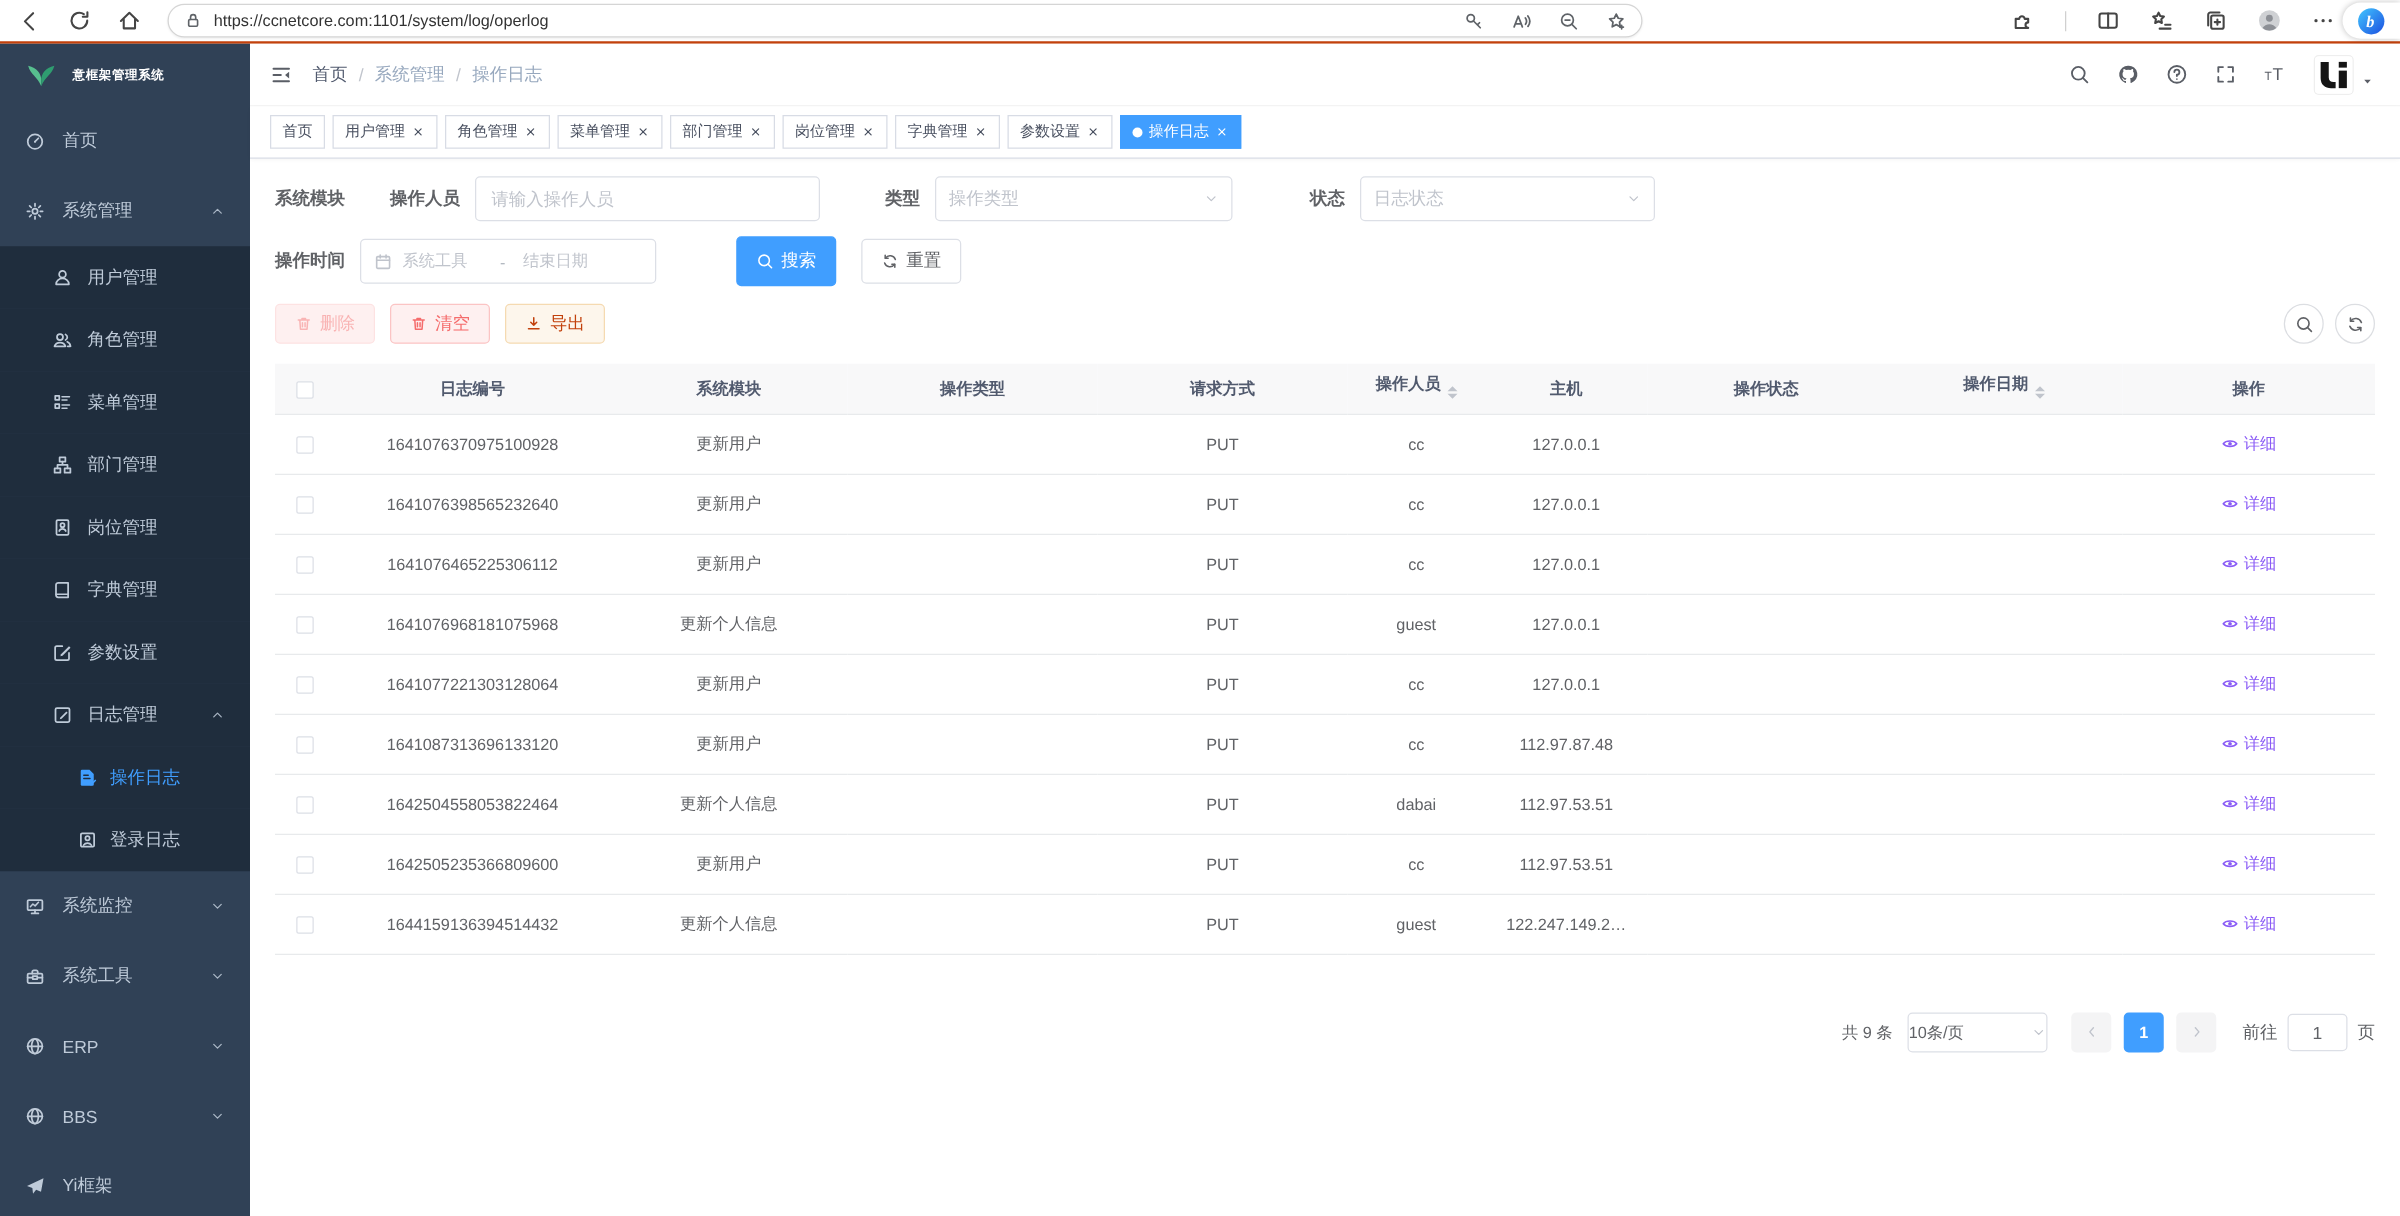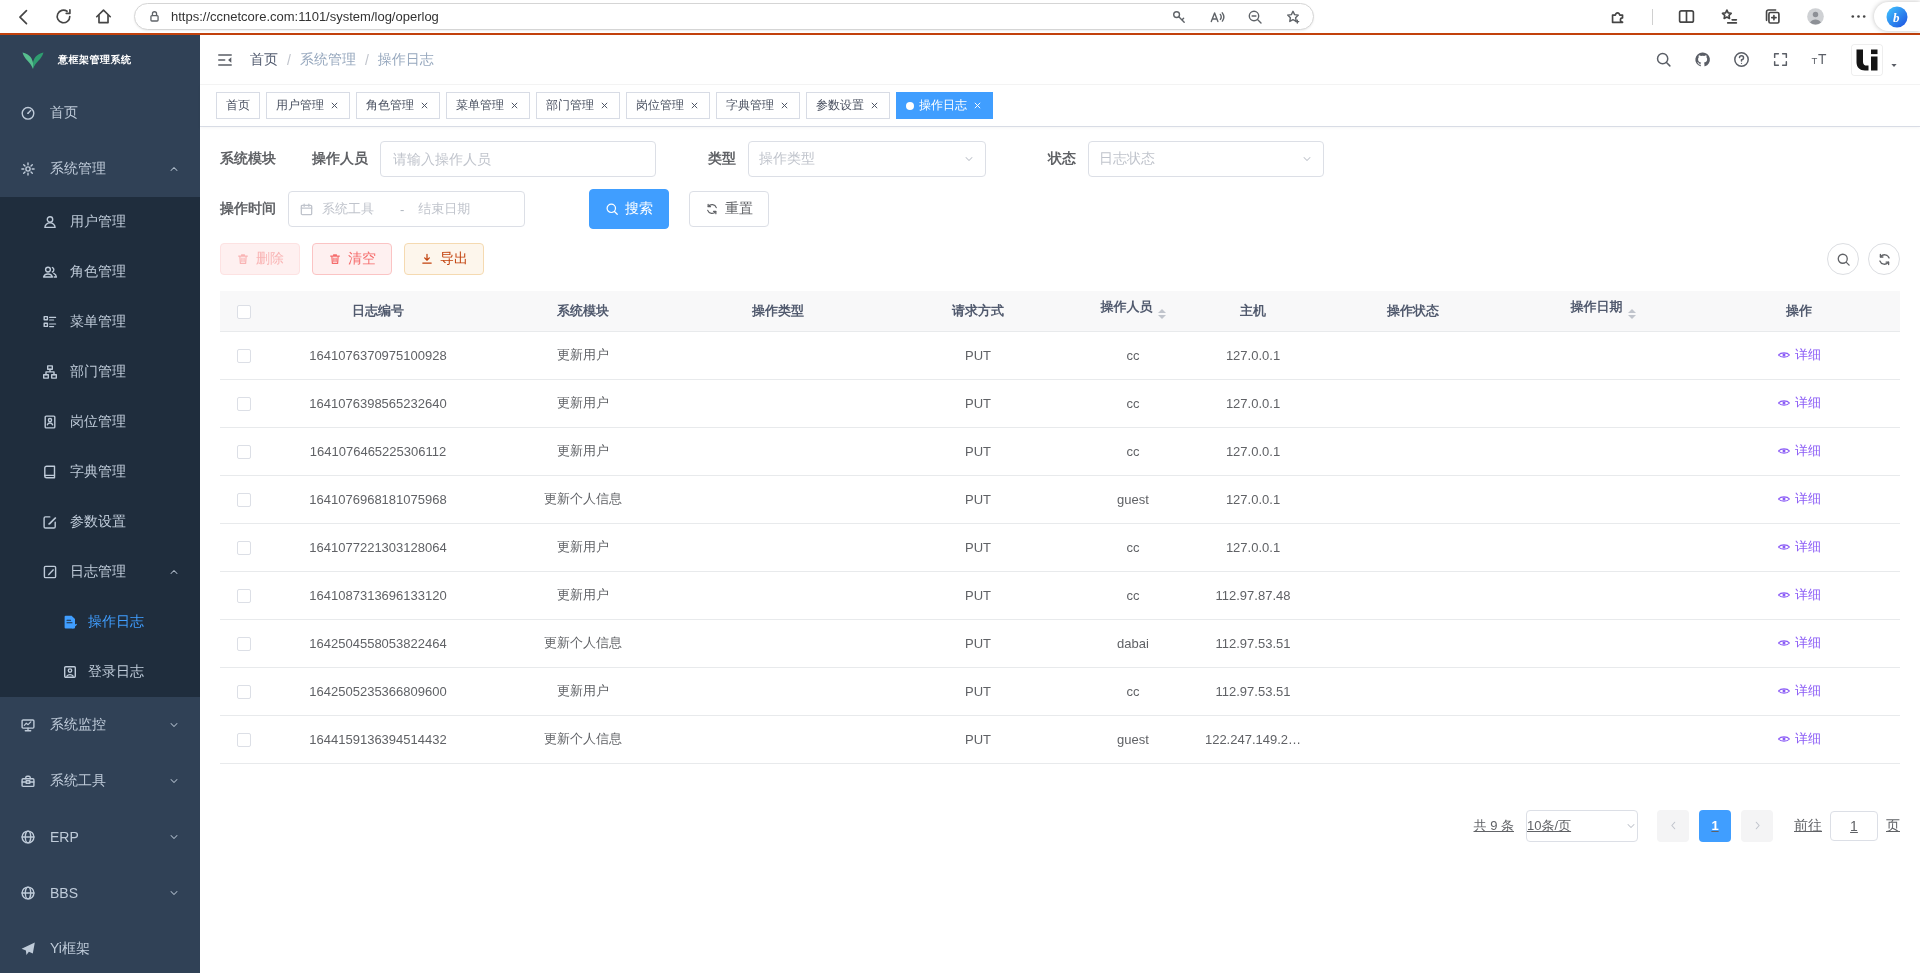--- a/index.html
+++ b/index.html
@@ -99,21 +99,21 @@
   tbody td { height:48px; border-bottom:1px solid #e8eaec; text-align:center; white-space:nowrap; overflow:hidden; text-overflow:ellipsis; }
   .cb { display:inline-block; width:14px; height:14px; border:1px solid #dcdfe6; border-radius:2px; background:#fff; vertical-align:middle; cursor:pointer; }
   .caret { display:inline-flex; flex-direction:column; margin-left:5px; vertical-align:-2px; cursor:pointer; }
   .caret i { width:0; height:0; border:4px solid transparent; display:block; }
   .caret .up { border-bottom-color:#c0c4cc; margin-bottom:2px; }
   .caret .dn { border-top-color:#c0c4cc; }
   .detail-link { color:#8b5cf6; display:inline-flex; align-items:center; gap:4px; cursor:pointer; }
   .d-eye { width:14px; height:14px; }
 
   
-  .pagination { display:flex; align-items:center; justify-content:flex-end; margin-top:46px; font-size:13px; color:#606266;text-decoration:underline; }
+  .pagination { display:flex; align-items:center; justify-content:flex-end; margin-top:46px; font-size:13px; color:#606266; }
   .pg-total { margin-right:12px; }
   .pg-size { width:112px; height:32px; border:1px solid #dcdfe6; border-radius:4px; display:flex; align-items:center; justify-content:center; gap:10px; cursor:pointer; margin-right:14px; background:#fff; }
   .pg-btn { min-width:32px; height:32px; border-radius:4px; background:#f4f4f5; color:#c0c4cc; display:inline-flex; align-items:center; justify-content:center; margin:0 5px; cursor:pointer; font-size:13px; }
   .pg-btn span { width:13px; height:13px; }
   .pg-active { background:#409eff; color:#fff; font-weight:bold; }
   .pg-goto-label { margin-left:16px; margin-right:8px; font-size:14px; }
   .pg-input { width:48px; height:30px; border:1px solid #dcdfe6; border-radius:4px; text-align:center; font-size:14px; color:#606266; outline:none; font-family:inherit; }
   .pg-unit { margin-left:8px; font-size:14px; }
 </style>
 </head>

